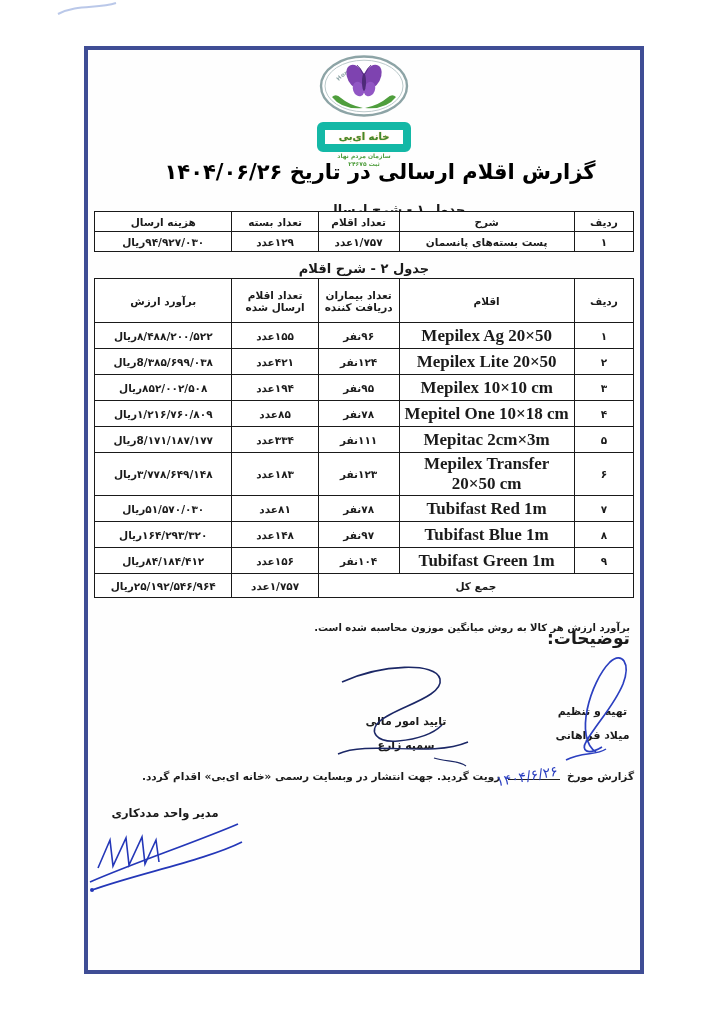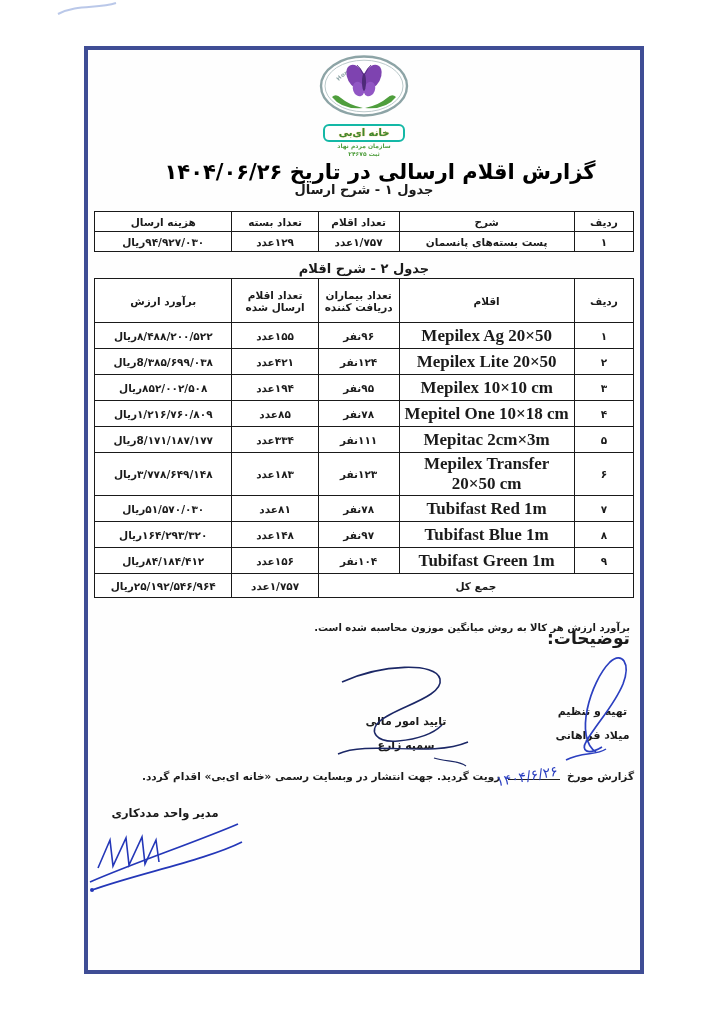--- a/index.html
+++ b/index.html
@@ -2,30 +2,30 @@
 <html lang="fa" dir="rtl"><head>
 <meta charset="utf-8">
 <style>
   html,body{margin:0;padding:0;background:#ffffff;}
   body{font-family:"DejaVu Sans",sans-serif;color:#1b1b1b;}
   .page{position:relative;width:724px;height:1024px;background:#ffffff;overflow:hidden;}
   .frame{position:absolute;left:84px;top:46px;width:560px;height:928px;
          border:4px solid #3f4d95;box-sizing:border-box;background:#fefefe;}
   
   .logo{position:absolute;top:5px;left:50%;transform:translateX(-50%);width:130px;text-align:center;}
-  .logo-badge{display:inline-block;margin-top:1px;padding:0 14px 1px;border:2px solid #14b8a6;
+  .logo-badge{display:inline-block;margin-top:1px;padding:0 14px 1px;border:8px solid #14b8a6;
               border-radius:6px;color:#3c8a33;font-weight:700;font-size:10px;
               text-shadow:0 0 1px #e8a020;line-height:1.3;background:#fff;}
   .logo-org{font-size:6px;color:#4f9e3d;font-weight:700;line-height:1.35;}
   
   .title{position:absolute;top:94px;left:0;width:100%;text-align:center;
          font-size:21px;font-weight:700;color:#000000;margin:16px;}
   .tbl-caption{position:absolute;left:0;width:100%;text-align:center;
                font-size:13px;font-weight:700;}
-  .cap1{top:132px;} .cap2{top:211px;}
+  .cap1{top:152px;margin-left:32px;} .cap2{top:211px;}
   
   table.doc{position:absolute;left:6px;width:540px;border-collapse:collapse;table-layout:fixed;
             font-size:10.5px;font-weight:700;background:#fff;}
   .t1{top:161px;} .t2{top:228px;}
   table.doc th,table.doc td{border:1.6px solid #1a1a1a;text-align:center;vertical-align:middle;
             padding:1px 3px;overflow:hidden;}
   .t1 tr{height:20px;}
   .t2 tr.hdr{height:44px;} .t2 tr.data{height:26px;} .t2 tr.total{height:24px;}
   td.latin{direction:ltr;font-family:"Liberation Serif",serif;font-size:17px;font-weight:700;}
   

